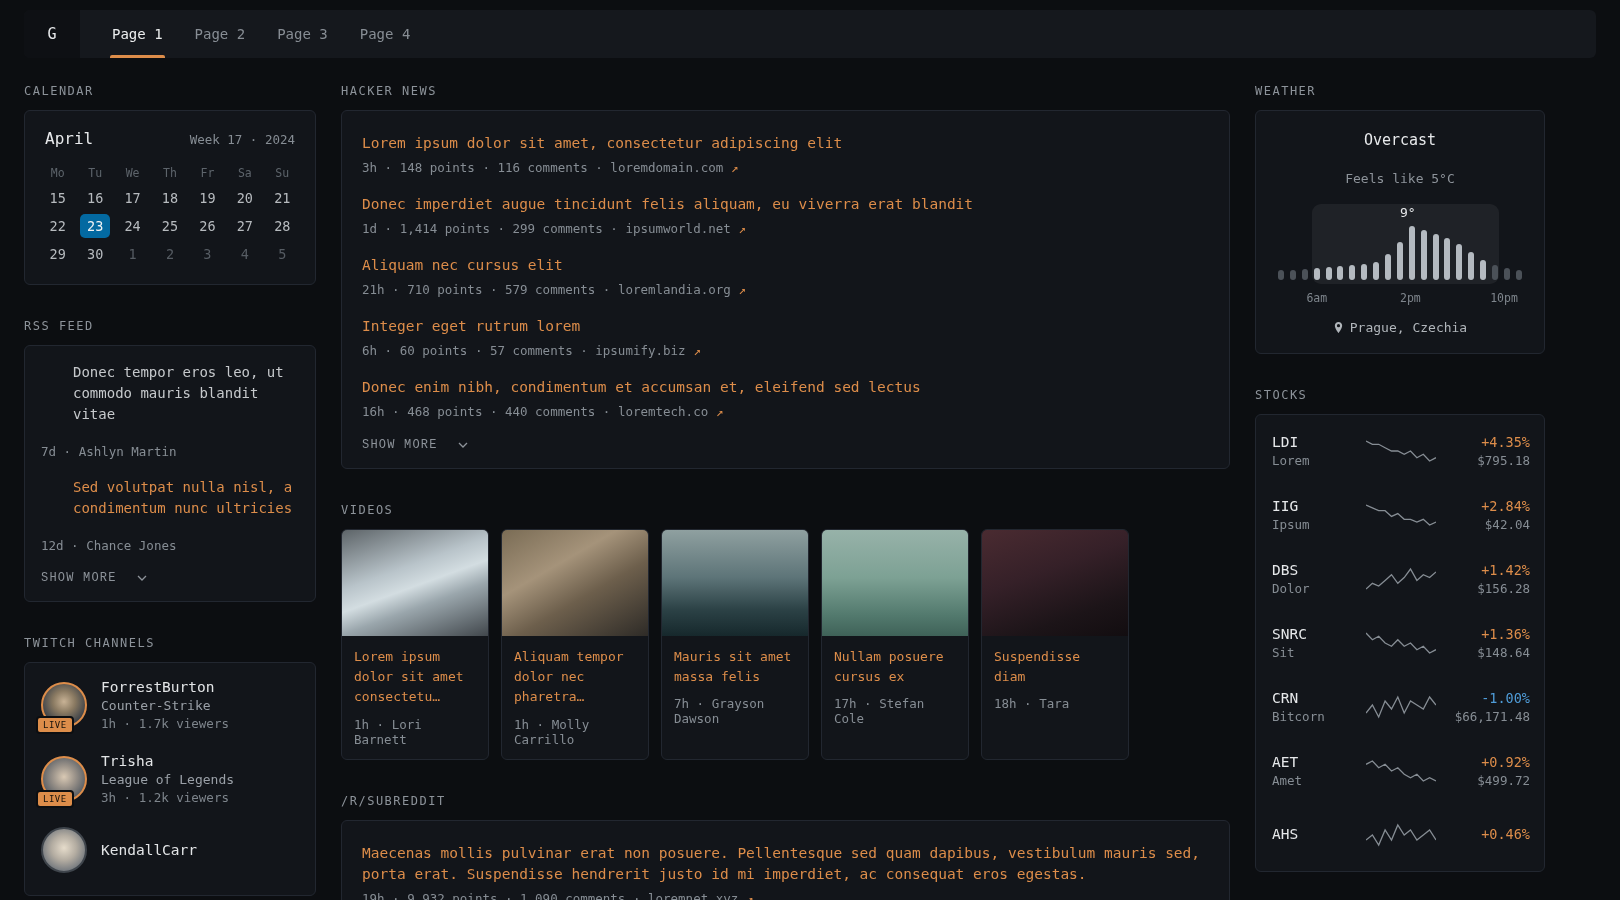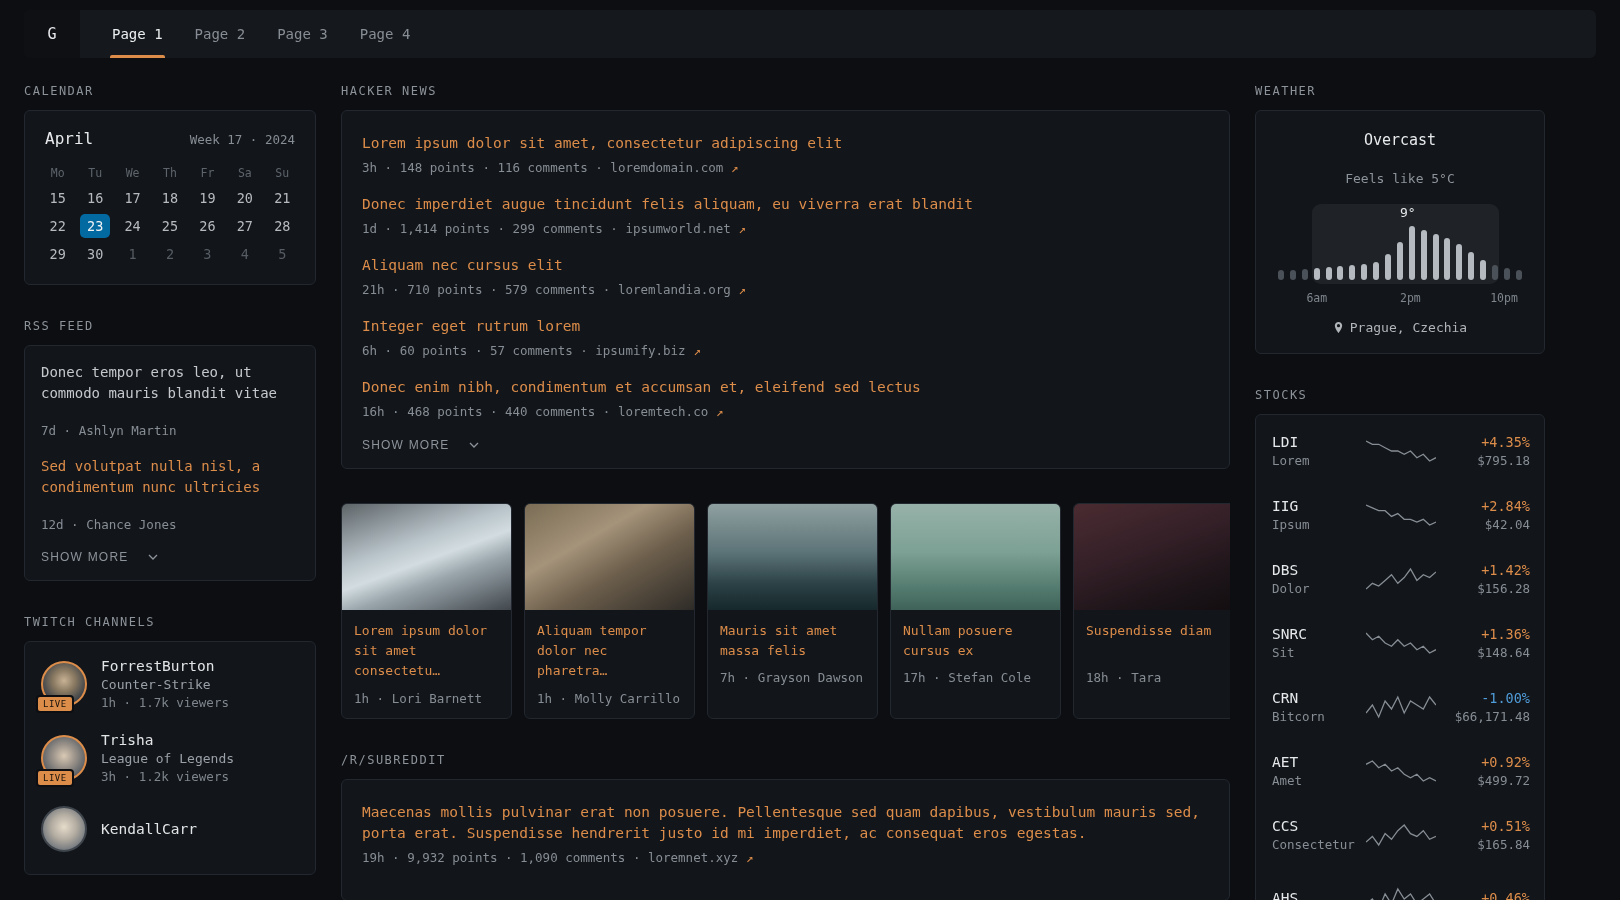--- a/index.html
+++ b/index.html
@@ -43,44 +43,44 @@
   .cal-week{font-size:12.5px;color:var(--muted);}
   .cal-grid{display:grid;grid-template-columns:repeat(7,1fr);text-align:center;}
   .cal-dow{margin-top:18px;font-size:11.5px;color:var(--faint);}
   .cal-days{margin-top:2px;font-size:13.5px;color:#b7bbbf;}
   .cal-cell{padding:8px 0 4px;}
   .num{padding:4px 7px;border-radius:5px;}
   .num.cur{background:#0369a1;color:#f0f2f4;}
   .num.dim{color:#565c63;}
   
   .feed-item{margin-bottom:18px;}
-  .feed-title{font-size:14px;line-height:1.5;color:var(--accent);cursor:pointer;}
+  .feed-title{font-size:14px;line-height:1.5;color:var(--accent);cursor:pointer;margin-left:32px;}
   .feed-title.read{color:#c6c9cc;}
   .feed-meta{font-size:12.5px;color:var(--muted);margin-top:19px;}
-  .show-more{display:flex;align-items:center;gap:20px;background:none;border:none;color:#8d939a;font-size:12px;letter-spacing:1.2px;font-family:Liberation Sans, sans-serif;margin-top:2px;cursor:pointer;}
+  .show-more{display:flex;align-items:center;gap:20px;background:none;border:none;color:#8d939a;font-size:12px;letter-spacing:1.2px;font-family:Liberation Mono, monospace;margin-top:2px;cursor:pointer;}
   
   .tw{display:flex;gap:14px;align-items:center;margin-bottom:22px;cursor:pointer;}
   .tw:last-child{margin-bottom:6px;}
   .av-wrap{position:relative;width:46px;height:46px;flex:none;}
   .avatar{width:46px;height:46px;border-radius:50%;border:2px solid var(--accent);}
   .av-wrap.offline .avatar{border-color:#3f454c;}
   .live{position:absolute;left:-5px;bottom:-6px;background:var(--accent);color:#17120c;font-size:9px;letter-spacing:.5px;padding:2px 5px;border-radius:4px;border:2px solid var(--bg);}
   .tw-name{font-size:14.5px;color:#e2e4e6;}
   .tw-game{font-size:13px;color:#9aa0a7;margin-top:3px;}
   .tw-meta{font-size:12.5px;color:#7e858c;margin-top:3px;}
   
   .hn-card{padding:22px 20px 16px;}
   .hn-item{margin-bottom:19px;}
   .hn-title{font-size:14.5px;color:var(--accent);line-height:1.45;cursor:pointer;}
   .hn-meta{font-size:12.5px;color:var(--muted);margin-top:6px;}
   .domain{cursor:pointer;}
   .arrow{color:var(--accent);}
   
   .videos-row{display:flex;gap:12px;overflow:hidden;}
-  .vcard{width:171px;flex:none;background:var(--card);border:1px solid var(--border);border-radius:6px;overflow:hidden;cursor:pointer;}
+  .vcard{width:148px;flex:none;background:var(--card);border:1px solid var(--border);border-radius:6px;overflow:hidden;cursor:pointer;}
   .vthumb{height:106px;background:#333;}
   .vbody{padding:11px 12px 12px;}
   .vtitle{font-size:13px;line-height:1.55;color:var(--accent);min-height:40px;}
   .vmeta{font-size:12.5px;color:var(--muted);margin-top:9px;}
   
   .w-card{padding:18px 14px 18px;text-align:center;}
   .w-cond{font-size:15px;color:#e8eaec;margin-top:2px;}
   .w-feels{font-size:13px;color:#8d939a;margin-top:22px;}
   .w-chart{position:relative;height:84px;margin-top:18px;}
   .w-highlight{position:absolute;left:16%;width:72%;top:0;bottom:4px;background:rgba(255,255,255,.06);border-radius:9px;}
@@ -247,20 +247,21 @@
         <button class="show-more">
           <span>SHOW MORE</span>
           <svg width="10" height="6" viewBox="0 0 10 6">
               <path d="M1 1l4 4 4-4" stroke="currentColor" fill="none" stroke-width="1.3"></path>
             </svg>
         </button>
       </div>
     </section>
 
     <section class="section">
+      <div class="sec-title">VIDEOS</div>
       <div class="videos-row">
         <div class="vcard">
           <div class="vthumb" style="background: linear-gradient(160deg, rgb(93, 100, 104) 0%, rgb(185, 196, 202) 38%, rgb(211, 221, 225) 52%, rgb(154, 166, 172) 66%, rgb(65, 71, 76) 100%);"></div>
           <div class="vbody">
             <div class="vtitle">Lorem ipsum dolor sit amet consectetu…</div>
             <div class="vmeta">1h · Lori Barnett</div>
           </div>
         </div>
         <div class="vcard">
           <div class="vthumb" style="background: linear-gradient(150deg, rgb(122, 108, 85) 0%, rgb(165, 147, 122) 35%, rgb(109, 95, 76) 60%, rgb(46, 43, 39) 100%);"></div>
@@ -440,35 +441,20 @@
                 <polyline points="0.0,6.3 6.4,3.0 12.7,9.7 19.1,6.3 25.5,13.0 31.8,9.7 38.2,16.3 44.5,19.7 50.9,16.3 57.3,23.0 63.6,19.7 70.0,23.0" fill="none" stroke="#868d94" stroke-width="1.3"></polyline>
               </svg>
             </div>
           <div class="s-right">
               <div class="s-change">+0.92%</div>
               <div class="s-price">$499.72</div>
             </div>
         </div>
         <div class="stock">
           <div class="s-id">
-              <div class="s-sym">CCS</div>
-              <div class="s-name">Consectetur</div>
-            </div>
-          <div class="s-spark">
-              <svg width="70" height="26" viewBox="0 0 70 26">
-                <polyline points="0.0,20.1 6.4,14.4 12.7,23.0 19.1,11.6 25.5,17.3 31.8,8.7 38.2,3.0 44.5,11.6 50.9,14.4 57.3,8.7 63.6,17.3 70.0,14.4" fill="none" stroke="#868d94" stroke-width="1.3"></polyline>
-              </svg>
-            </div>
-          <div class="s-right">
-              <div class="s-change">+0.51%</div>
-              <div class="s-price">$165.84</div>
-            </div>
-        </div>
-        <div class="stock">
-          <div class="s-id">
               <div class="s-sym">AHS</div>
               <div class="s-name"></div>
             </div>
           <div class="s-spark">
               <svg width="70" height="26" viewBox="0 0 70 26">
                 <polyline points="0.0,18.0 6.4,13.0 12.7,23.0 19.1,8.0 25.5,18.0 31.8,3.0 38.2,13.0 44.5,8.0 50.9,18.0 57.3,13.0 63.6,8.0 70.0,18.0" fill="none" stroke="#868d94" stroke-width="1.3"></polyline>
               </svg>
             </div>
           <div class="s-right">
               <div class="s-change">+0.46%</div>

